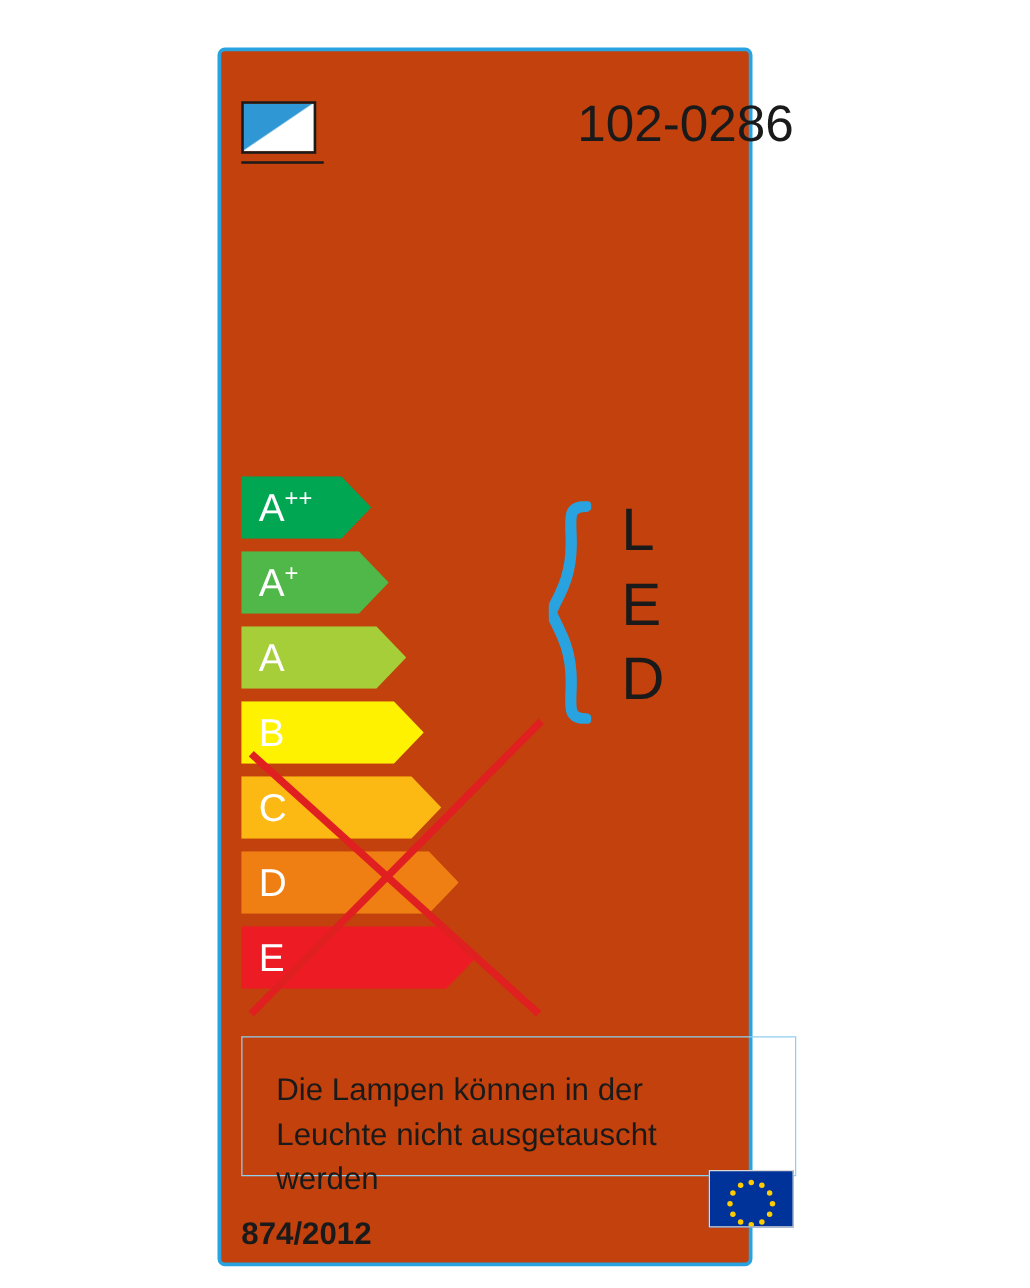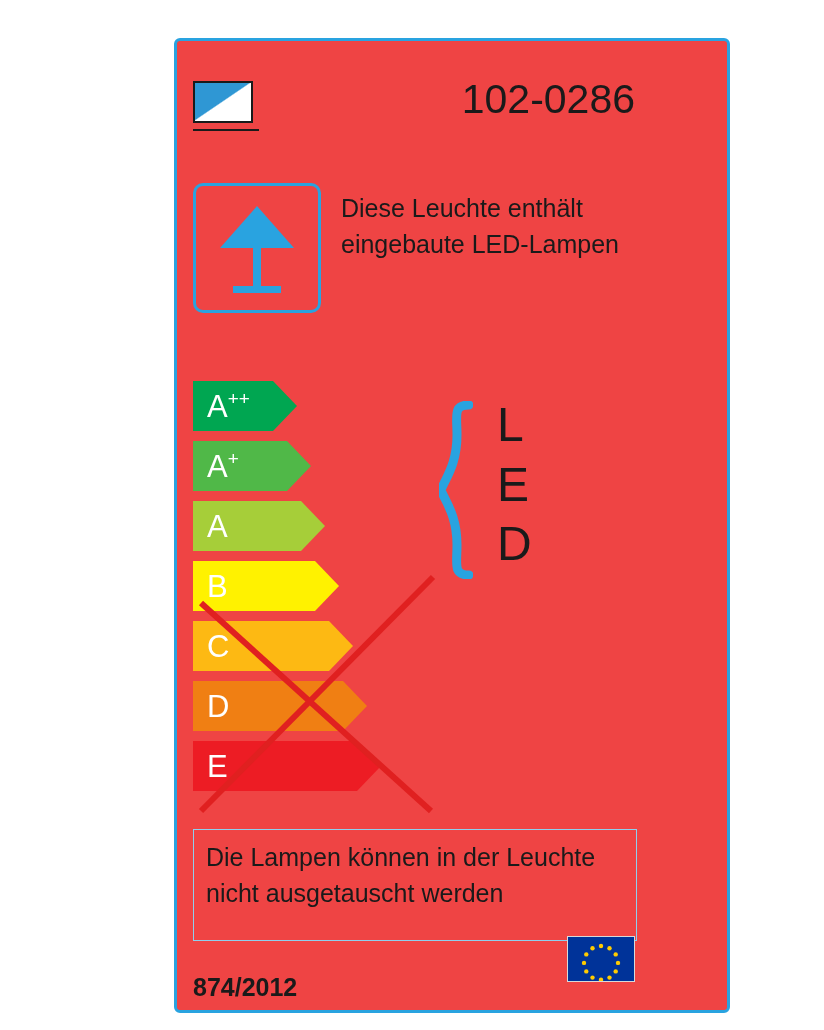--- a/index.html
+++ b/index.html
@@ -12,26 +12,26 @@
     height: 1030px;
     font-family: "Liberation Sans", sans-serif;
     position: relative;
     overflow: hidden;
   }
 
   .label-card {
     position: absolute;
     left: 174px;
     top: 38px;
-    width: 556px;
+    width: 428px;
     height: 975px;
     border: 3px solid #29a3e0;
     border-radius: 6px;
     box-sizing: border-box;
-    background: #ef4444;
+    background: #c2410c;
   }
 
   
   .header {
     position: absolute;
     left: 16px;
     top: 20px;
     width: 444px;
     height: 110px;
   }
@@ -176,21 +176,21 @@
     position: absolute;
     left: 16px;
     top: 788px;
     width: 444px;
     height: 112px;
     border: 1px solid #8fd0ef;
     box-sizing: border-box;
     padding: 10px 12px 0 12px;
   }
   .bottom-note p {
-    margin: 0;
+    margin: 15px;
     font-size: 25px;
     line-height: 1.42;
     color: #1a1a1a;
   }
 
   
   .footer {
     position: absolute;
     left: 16px;
     bottom: 6px;
@@ -223,30 +223,20 @@
 <div class="label-card">
 
   <div class="header">
     <div class="brand-mark">
       <div class="brand-box"></div>
       <div class="brand-underline"></div>
     </div>
     <div class="model-number">102-0286</div>
   </div>
 
-  <div class="lamp-notice">
-    <div class="lamp-icon-box">
-      <svg width="86" height="96" viewBox="0 0 86 96" aria-hidden="true">
-        <path d="M43 6 L80 48 L6 48 Z" fill="#29a3e0"></path>
-        <rect x="39" y="48" width="8" height="38" fill="#29a3e0"></rect>
-        <rect x="19" y="86" width="48" height="7" fill="#29a3e0"></rect>
-      </svg>
-    </div>
-    <div class="lamp-text">Diese Leuchte enthält eingebaute LED-Lampen</div>
-  </div>
 
   <div class="scale-area">
 
     <div class="arrow-row" style="top:0px;">
       <div class="arrow">
         <svg width="104" height="50" viewBox="0 0 104 50" aria-hidden="true">
           <path d="M0 0 H80 L104 25 L80 50 H0 Z" fill="#00a651"></path>
         </svg>
         <span class="arrow-label">A<sup>++</sup></span>
       </div>

